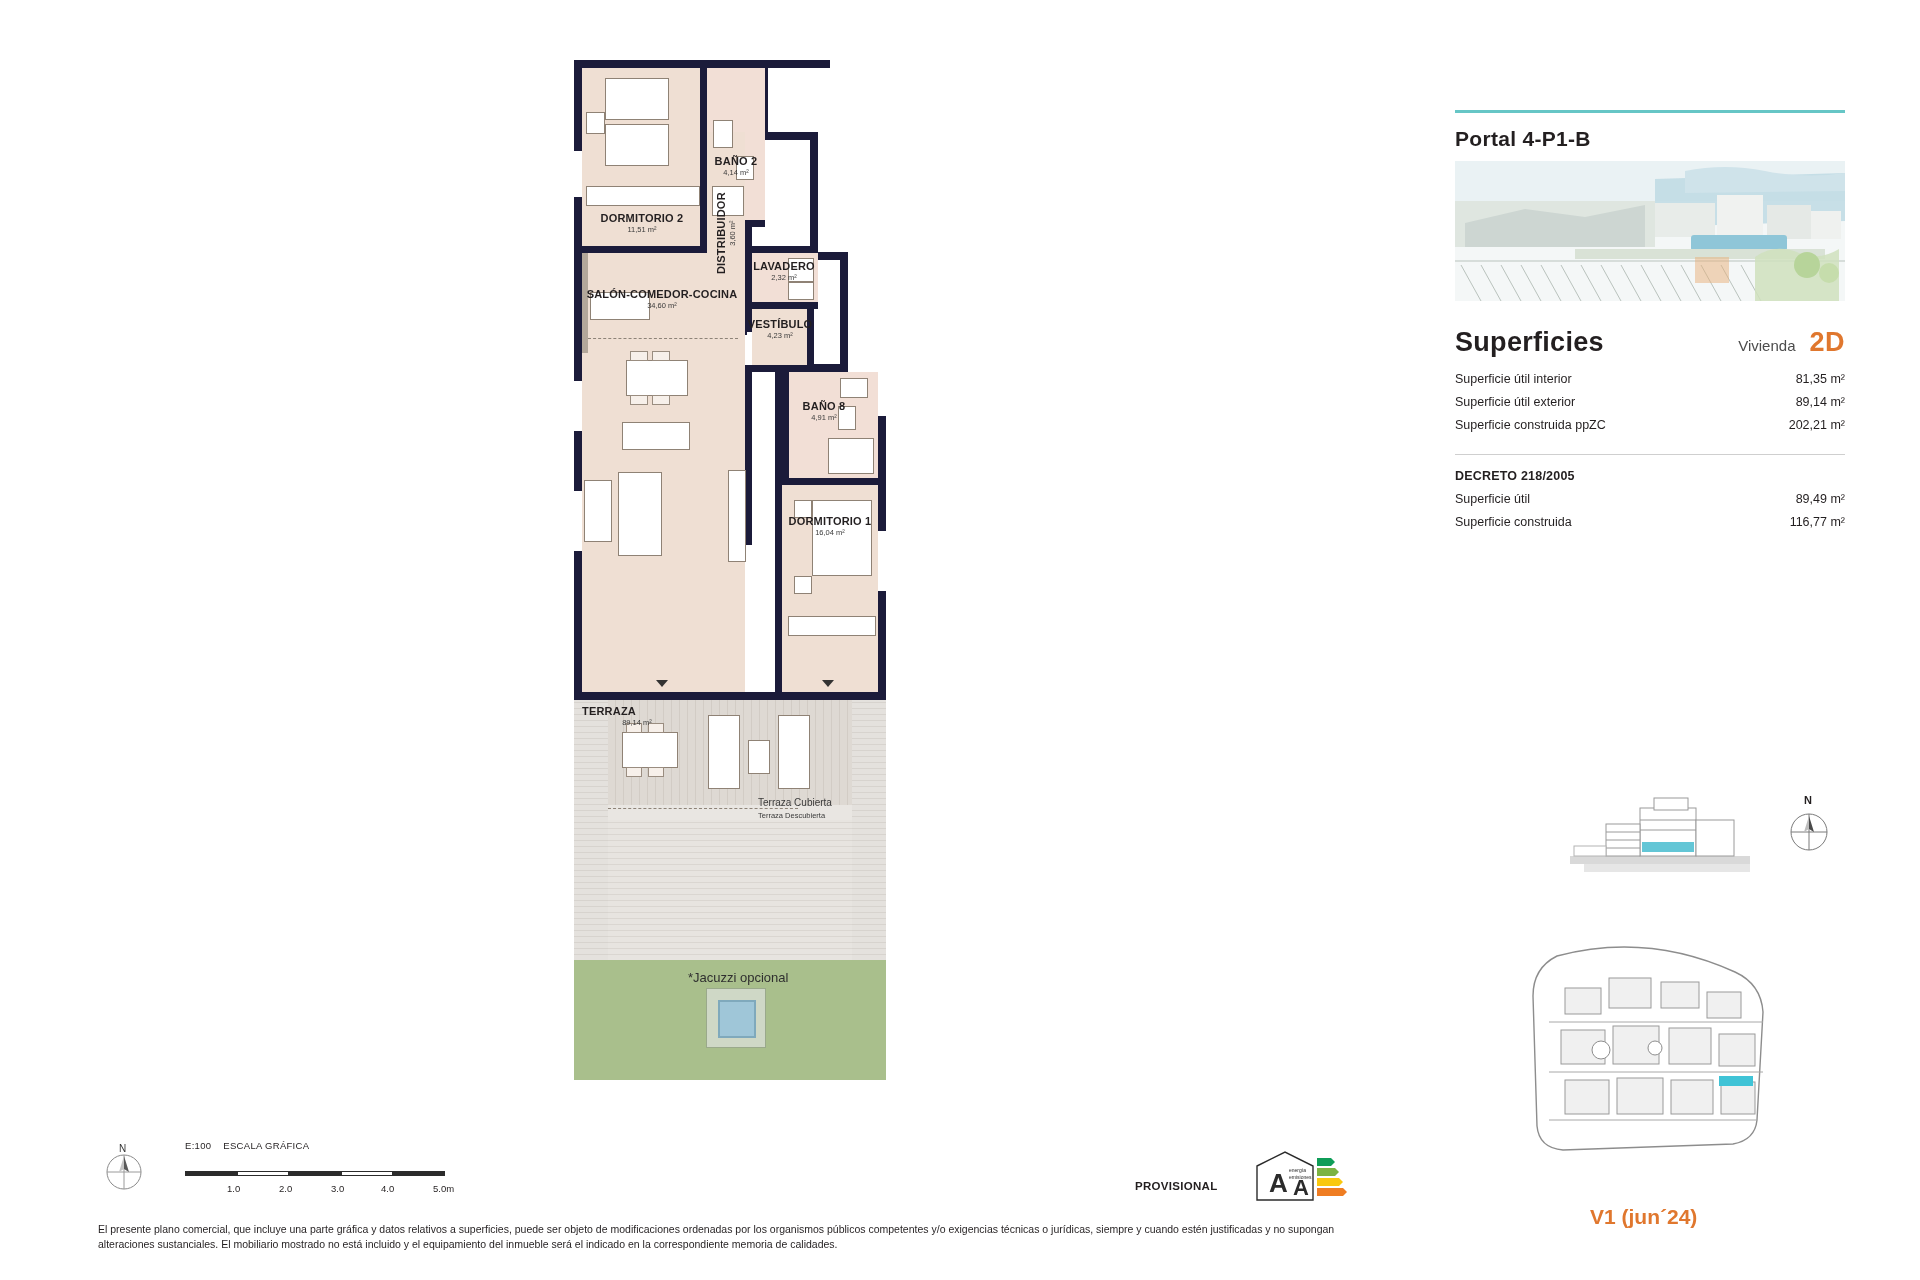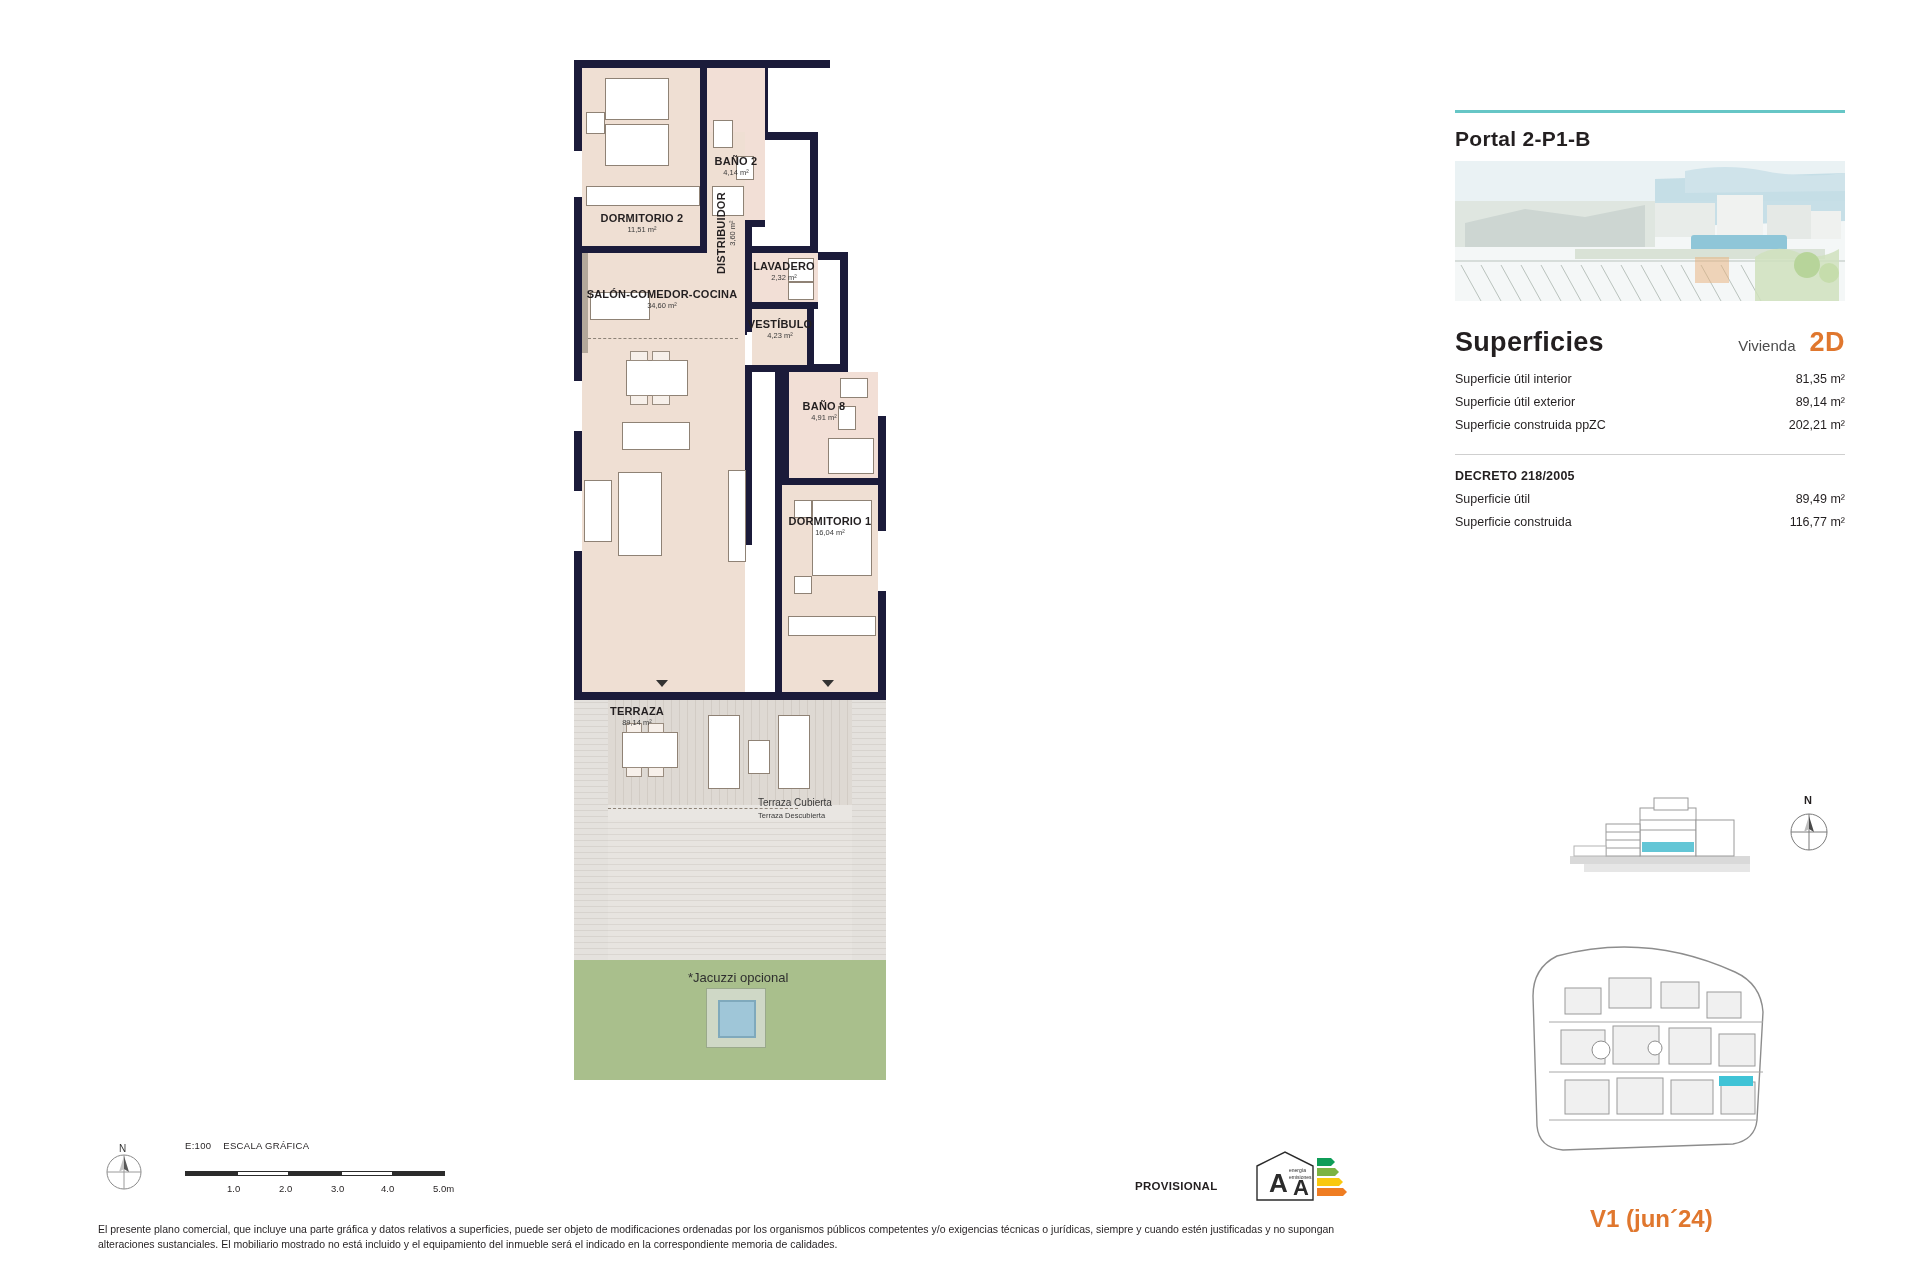--- a/index.html
+++ b/index.html
@@ -54,21 +54,21 @@
   .srow .v{color:#231f20;}
 
   .sep{height:1px;background:#cfcfcf;margin:22px 0 14px 0;}
   .dec-title{font-size:12.5px;font-weight:bold;letter-spacing:.2px;}
 
   
   .orient{position:absolute;left:1570px;top:790px;width:280px;height:90px;}
   .compass{position:absolute;right:10px;top:8px;width:62px;height:62px;}
   .sitmap{position:absolute;left:1505px;top:930px;width:300px;height:230px;}
 
-  .version{position:absolute;left:1590px;top:1205px;font-size:24px;font-weight:bold;color:#e0772e;}
+  .version{position:absolute;left:1590px;top:1205px;font-size:21px;font-weight:bold;color:#e0772e;}
 
   
   .scale{position:absolute;left:90px;top:1140px;width:420px;}
   .scale .txt{font-size:9.5px;letter-spacing:.3px;}
   .disclaimer{position:absolute;left:98px;top:1222px;width:1250px;font-size:10.5px;line-height:1.45;color:#231f20;}
   .prov{position:absolute;left:1135px;top:1180px;font-size:11.5px;font-weight:bold;letter-spacing:.3px;}
   .energy{position:absolute;left:1255px;top:1150px;width:110px;height:52px;}
   .northlogo{position:absolute;left:95px;top:1140px;width:58px;height:58px;}
 </style>
 </head>
@@ -206,33 +206,33 @@
     <div class="furn2" style="left:88px;top:707px;width:14px;height:8px;"></div>
     <div class="furn" style="left:148px;top:655px;width:30px;height:72px;"></div>
     <div class="furn" style="left:188px;top:680px;width:20px;height:32px;"></div>
     <div class="furn" style="left:218px;top:655px;width:30px;height:72px;"></div>
 
     <div class="dash" style="left:48px;top:748px;width:190px;"></div>
     <div style="position:absolute;left:198px;top:737px;font-size:10px;color:#3a3a3a;">Terraza Cubierta</div>
     <div style="position:absolute;left:198px;top:751px;font-size:7.5px;color:#3a3a3a;">Terraza Descubierta</div>
 
     <div class="lbl" style="left:22px;top:645px;width:110px;text-align:left;">
-      <div class="n" style="text-align:center;">TERRAZA</div>
+      <div class="n" style="">TERRAZA</div>
       <div class="a" style="text-align:center;">89,14 m²</div>
     </div>
 
     <div class="grass" style="left:14px;top:900px;width:312px;height:120px;"></div>
     <div style="position:absolute;left:146px;top:928px;width:58px;height:58px;background:#cfd8c6;border:1px solid #9aa98b;"></div>
     <div class="pool" style="left:158px;top:940px;width:34px;height:34px;"></div>
     <div style="position:absolute;left:128px;top:910px;font-size:13px;color:#2f2f2f;">*Jacuzzi opcional</div>
   </div>
 
   <div class="panel">
     <div class="rule"></div>
-    <div class="portal">Portal 2-P1-B</div>
+    <div class="portal">Portal 4-P1-B</div>
 
     <div class="render">
       <svg width="390" height="140" viewBox="0 0 390 140">
         <rect x="0" y="0" width="390" height="140" fill="#f4f7f7"></rect>
         <rect x="0" y="0" width="390" height="40" fill="#eaf2f4"></rect>
         <path d="M200 18 L390 12 L390 60 L200 66 Z" fill="#bcd8e2" opacity="0.8"></path>
         <path d="M230 10 q40 -8 80 0 q40 8 80 2 l0 18 l-160 2 z" fill="#cfe3ea"></path>
         <rect x="0" y="40" width="200" height="46" fill="#dfe6e0"></rect>
         <path d="M10 62 L70 48 L130 56 L190 44 L190 86 L10 86 Z" fill="#cdd6d2"></path>
         <rect x="200" y="42" width="60" height="34" fill="#e8ece9"></rect>

